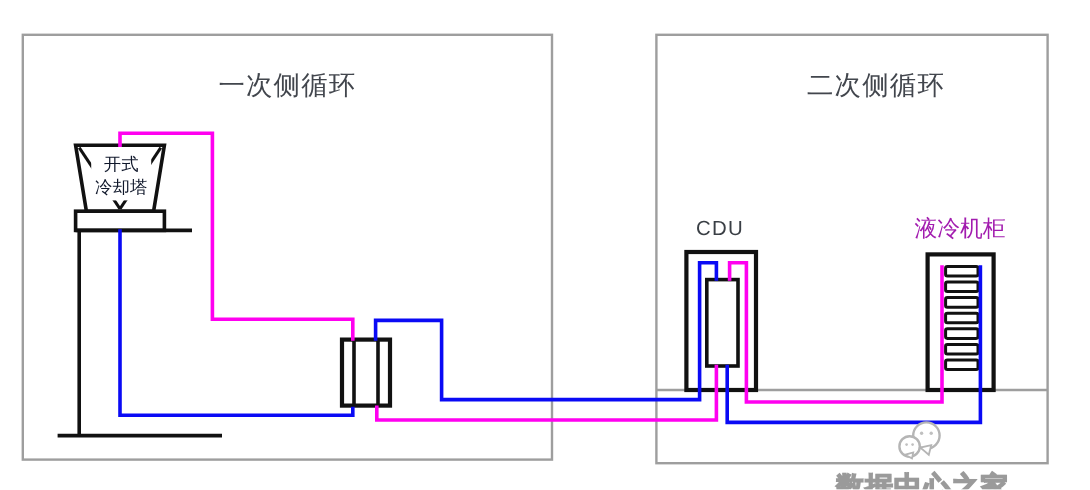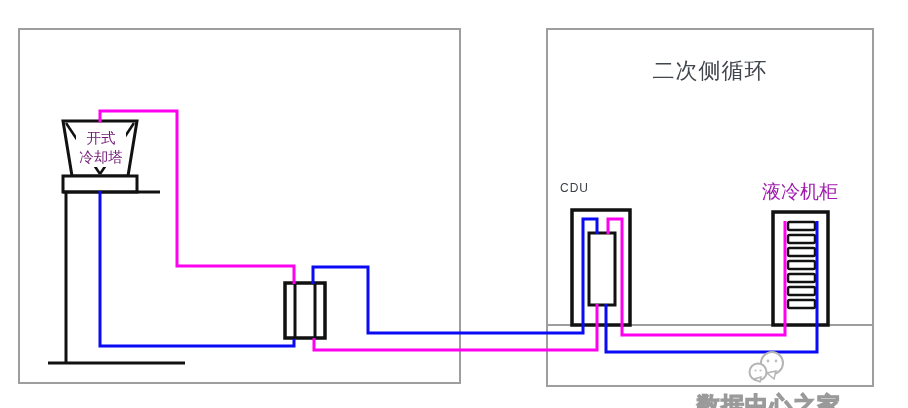--- a/index.html
+++ b/index.html
@@ -4,25 +4,25 @@
 <style>
   html,body{margin:0;padding:0;background:#fff;}
   .canvas{
     position:relative;width:908px;height:408px;background:#fff;overflow:hidden;
     font-family:"Liberation Sans","DejaVu Sans",sans-serif;
   }
   .layer{position:absolute;left:0;top:0;}
   .label{position:absolute;color:var(--label-text,#42464D);line-height:1.2;}
   .loop-title{font-size:22px;letter-spacing:1px;text-align:center;font-weight:500;}
   .tower-label{
-    font-size:14.5px;text-align:center;background:#fff;color:#701a75;
+    font-size:14.5px;text-align:center;background:#fff;color:#0f172a;
     padding:0 1px;line-height:1.32;font-weight:500;
   }
   .hx-label{font-size:19px;text-align:right;color:#3a3f45;}
-  .cdu-label{font-size:12px;color:#3a3f45;letter-spacing:1px;}
+  .cdu-label{font-size:17px;text-align:center;color:#3a3f45;letter-spacing:1px;}
   .rack-label{font-size:19px;text-align:center;color:#a21caf;}
   .watermark{
     position:absolute;display:flex;align-items:center;gap:6px;flex-direction:column;
   }
   .watermark-text{
     font-size:23px;font-weight:bold;color:#ffffff;
     -webkit-text-stroke:1.2px #9a9a9a;
     text-shadow:0 0 1px #b5b5b5;
     letter-spacing:1px;white-space:nowrap;
   }
@@ -78,22 +78,23 @@
 
     <polyline class="hot" points="100,122.5 100,111 177,111 177,266 294,266 294,284"></polyline>
     <polyline class="hot" points="314,338 314,350 597,350 597,304"></polyline>
     <polyline class="hot" points="608,234 608,219 622,219 622,335 785,335 785,221"></polyline>
 
     <polyline class="cold" points="100,191 100,346 294,346 294,339"></polyline>
     <polyline class="cold" points="313,284 313,267 368,267 368,333 583,333 583,219 597,219 597,234"></polyline>
     <polyline class="cold" points="817,221 817,352 606,352 606,304"></polyline>
   </svg>
 
+  <div class="label loop-title" style="left:19px;top:58px;width:441px;">一次侧循环</div>
 
-  <div class="label loop-title" style="left:547px;top:58px;width:326px;">二次侧循环</div>
+  <div class="label loop-title" style="left:547px;top:58px;width:326px;padding-left:20px;">二次侧循环</div>
 
   <div class="label tower-label" style="left:76px;top:129px;width:48px;">
     <div>开式</div>
     <div>冷却塔</div>
   </div>
 
 
   <div class="label cdu-label" style="left:560px;top:181px;width:80px;">CDU</div>
 
   <div class="label rack-label" style="left:755px;top:181px;width:90px;">液冷机柜</div>

